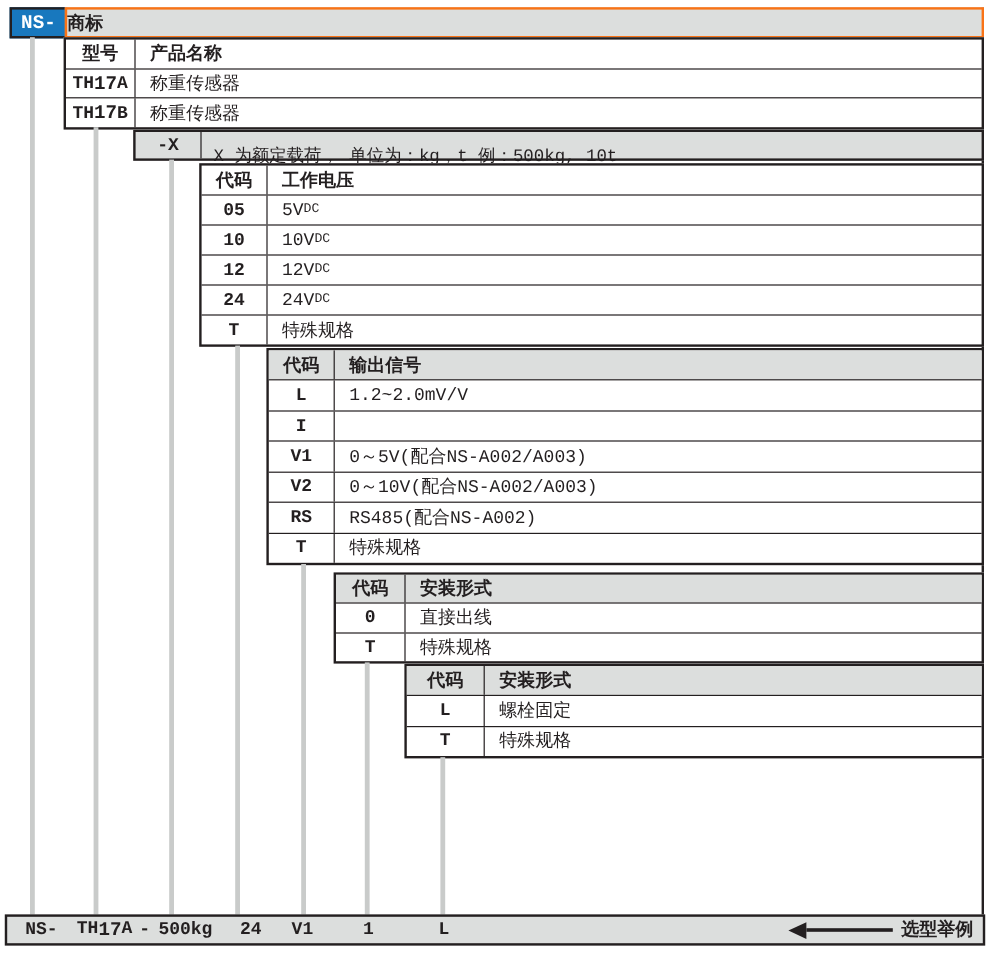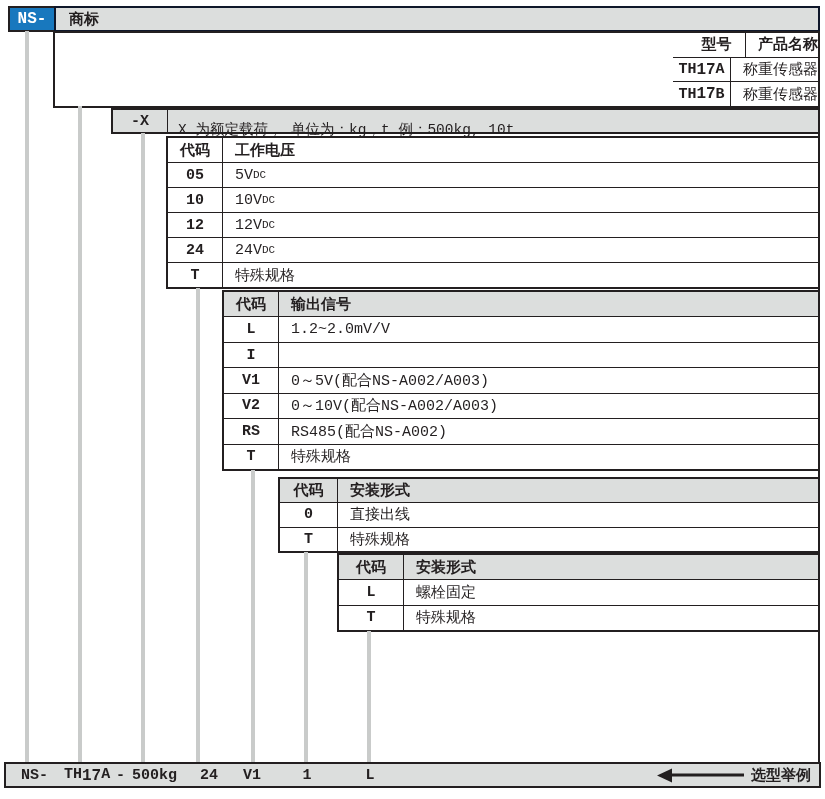--- a/index.html
+++ b/index.html
@@ -15,22 +15,22 @@
   .right-edge{position:absolute;left:818px;top:6px;width:2px;height:780px;background:#231f20;}
   
   .brand-box{
     position:absolute;left:8px;top:6px;width:48px;height:26px;
     background:#1878be;border:2px solid #231f20;box-sizing:border-box;
     display:flex;align-items:center;justify-content:center;
     color:#ffffff;font-weight:bold;font-size:16px;
   }
   .brand-band{
     position:absolute;left:54px;top:6px;width:766px;height:26px;
-    background:#dcdedd;border:2px solid #0f172a;box-sizing:border-box;
-    display:flex;align-items:center;padding-left:13px;
+    background:#dcdedd;border:2px solid #f97316;box-sizing:border-box;
+    display:flex;align-items:center;
     font-weight:bold;font-size:15px;
   }
   
   .tbl{
     position:absolute;border:2px solid #231f20;box-sizing:border-box;
     display:flex;flex-direction:column;background:#ffffff;
   }
   .tbl .row{display:flex;flex:1;border-top:1.5px solid #231f20;min-height:0;}
   .tbl .row:first-child{border-top:none;}
   .tbl .code{
@@ -38,21 +38,21 @@
     font-weight:bold;font-size:15px;flex:0 0 auto;box-sizing:border-box;
   }
   .tbl .name{
     display:flex;align-items:center;padding-left:12px;font-size:15px;flex:1;min-width:0;
   }
   .tbl .row.hdr .name{font-weight:bold;}
   .row.gray{background:#dcdedd;}
   .sub{font-size:16px;font-weight:bold;vertical-align:-2px;}
   .val-sub{font-size:11px;}
   
-  .model-tbl{left:53px;top:31px;width:767px;height:77px;align-items:flex-end;}
+  .model-tbl{left:53px;top:31px;width:767px;height:77px;}
   .model-tbl .code{width:58px;}
   .cap-row{
     position:absolute;left:111px;top:108px;width:709px;height:26px;
     background:#dcdedd;border:2px solid #231f20;box-sizing:border-box;display:flex;
   }
   .cap-row .code{
     width:55px;border-right:1.5px solid #231f20;display:flex;align-items:center;justify-content:center;
     font-weight:bold;font-size:15px;box-sizing:border-box;
   }
   .cap-row .desc{display:flex;align-items:center;padding-left:10px;font-size:14.5px;margin-top:16px;}

